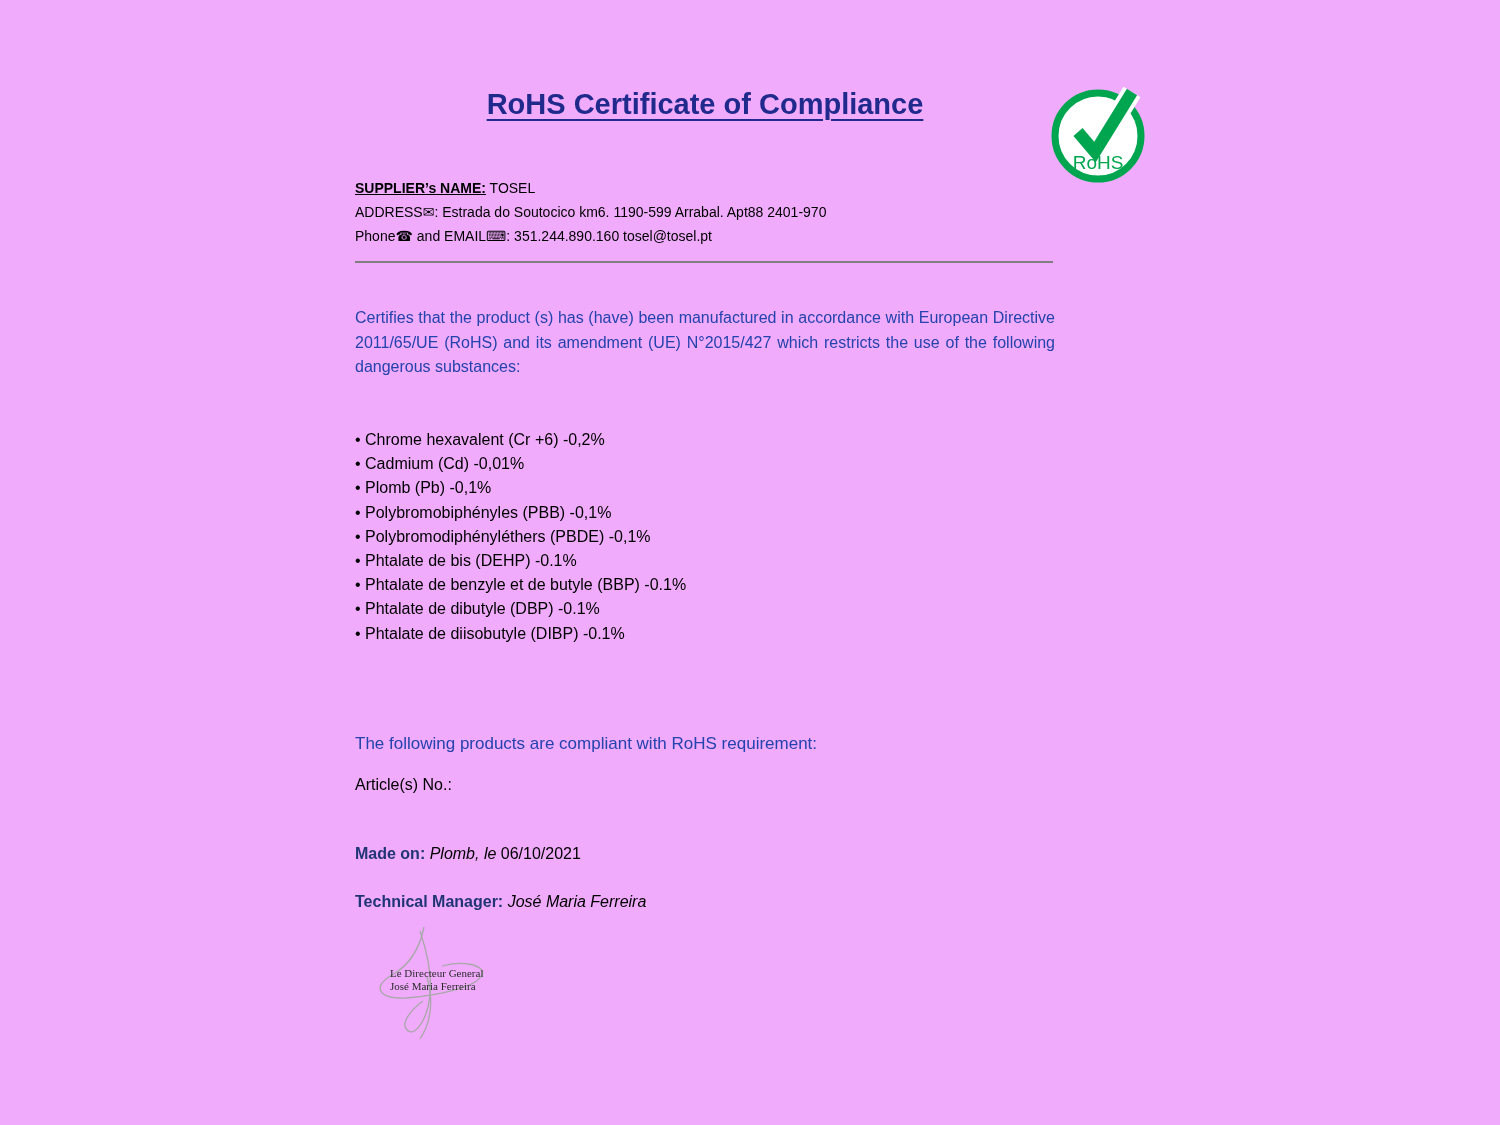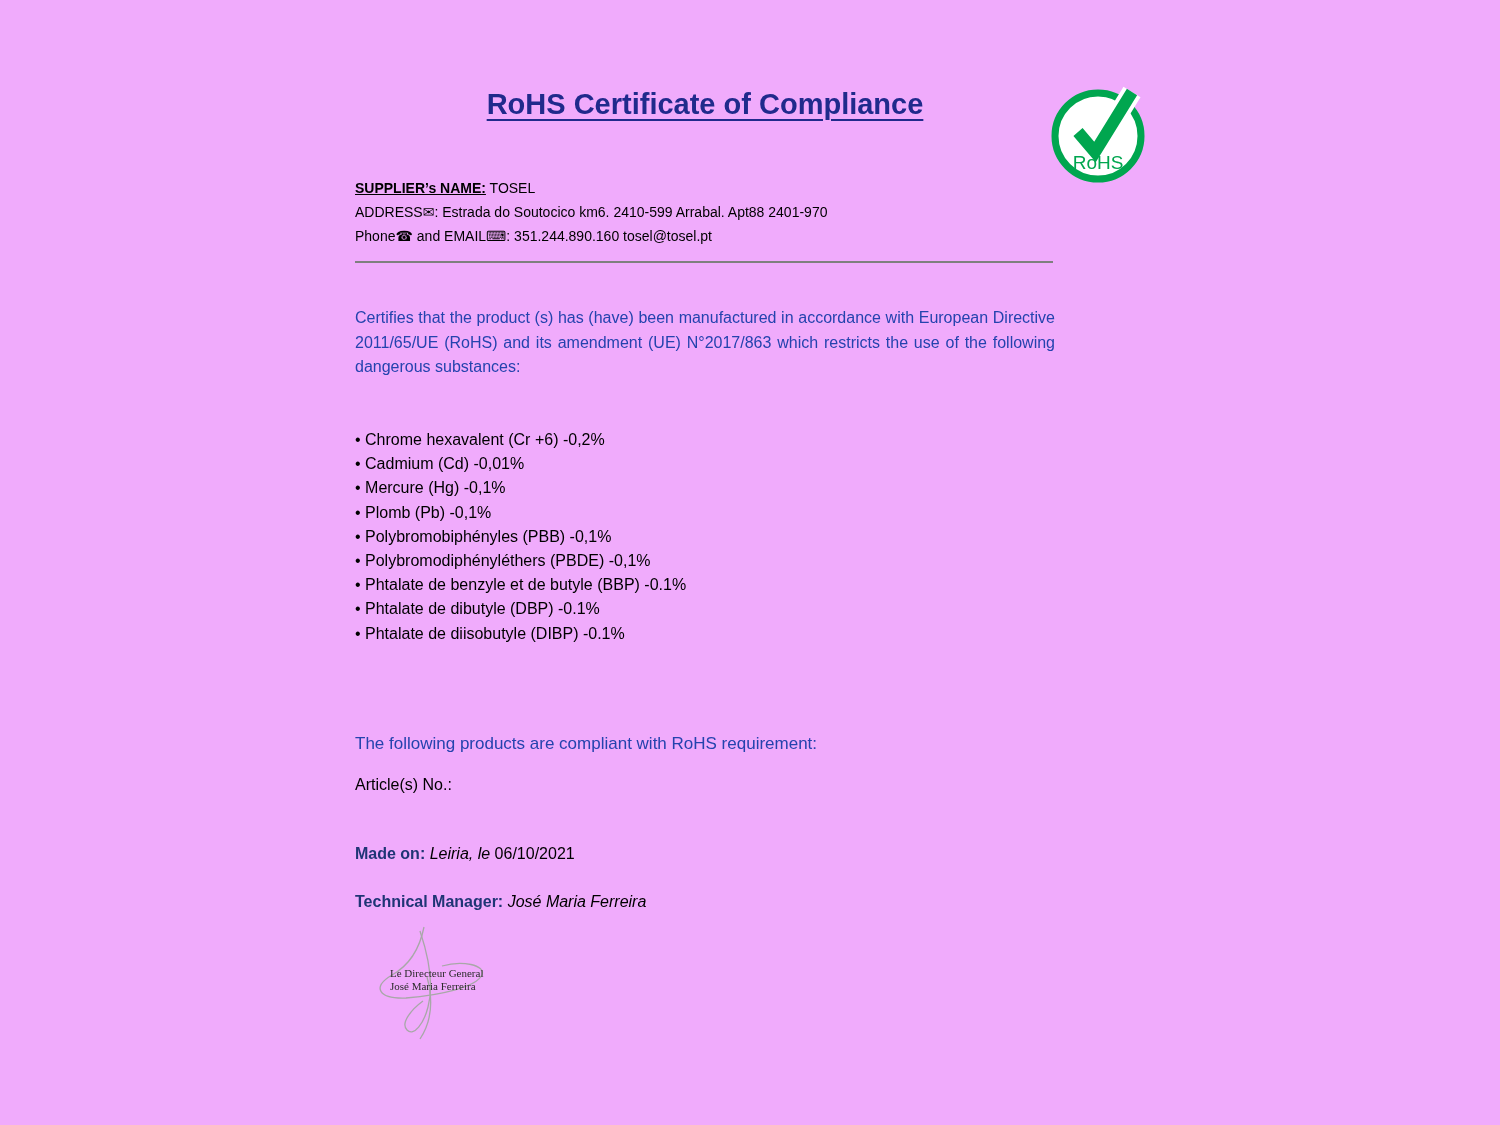--- a/index.html
+++ b/index.html
@@ -65,49 +65,49 @@
       <path d="M28 52 L45 72 L82 12" fill="none" stroke="#00a64f" stroke-width="12" stroke-linecap="butt"></path>
       <text x="48" y="89" text-anchor="middle" font-family="Liberation Sans, sans-serif" font-size="19" fill="#00a64f">RoHS</text>
     </svg>
   </div>
 
   <div class="supplier">
     <div>
       <span class="lbl-bold">SUPPLIER’s NAME:</span><span> TOSEL</span>
     </div>
     <div>
-      <span>ADDRESS</span><span>✉</span><span>: Estrada do Soutocico km6. 2410-599 Arrabal. Apt88 2401-970</span>
+      <span>ADDRESS</span><span>✉</span><span>: Estrada do Soutocico km6. 1190-599 Arrabal. Apt88 2401-970</span>
     </div>
     <div>
       <span>Phone</span><span>☎</span><span> and EMAIL</span><span>⌨</span><span>: 351.244.890.160 tosel@tosel.pt</span>
     </div>
   </div>
 
   <div class="sep-line"></div>
 
-  <div class="statement">Certifies that the product (s) has (have) been manufactured in accordance with European Directive 2011/65/UE (RoHS) and its amendment (UE) N°2017/863 which restricts the use of the following dangerous substances:</div>
+  <div class="statement">Certifies that the product (s) has (have) been manufactured in accordance with European Directive 2011/65/UE (RoHS) and its amendment (UE) N°2015/427 which restricts the use of the following dangerous substances:</div>
 
   <ul class="substances">
     <li>Chrome hexavalent (Cr +6) -0,2%</li>
     <li>Cadmium (Cd) -0,01%</li>
-    <li>Mercure (Hg) -0,1%</li>
     <li>Plomb (Pb) -0,1%</li>
     <li>Polybromobiphényles (PBB) -0,1%</li>
     <li>Polybromodiphényléthers (PBDE) -0,1%</li>
+    <li>Phtalate de bis (DEHP) -0.1%</li>
     <li>Phtalate de benzyle et de butyle (BBP) -0.1%</li>
     <li>Phtalate de dibutyle (DBP) -0.1%</li>
     <li>Phtalate de diisobutyle (DIBP) -0.1%</li>
   </ul>
 
   <div class="compliance">The following products are compliant with RoHS requirement:</div>
 
   <div class="articles">Article(s) No.:</div>
 
   <div class="made-on">
-    <span class="navy-label">Made on:</span><span class="italic"> Leiria, le </span><span>06/10/2021</span>
+    <span class="navy-label">Made on:</span><span class="italic"> Plomb, le </span><span>06/10/2021</span>
   </div>
 
   <div class="manager">
     <span class="navy-label">Technical Manager:</span><span class="italic"> José Maria Ferreira</span>
   </div>
 
   <div class="signature">
     <svg width="140" height="120" viewBox="0 0 140 120">
       <g fill="none" stroke="#a8a8a8" stroke-width="1.3">
         <path d="M64 2 C60 22 50 40 32 50 C12 62 18 74 46 73 C82 70 116 62 122 50 C126 40 102 35 82 41"></path>

